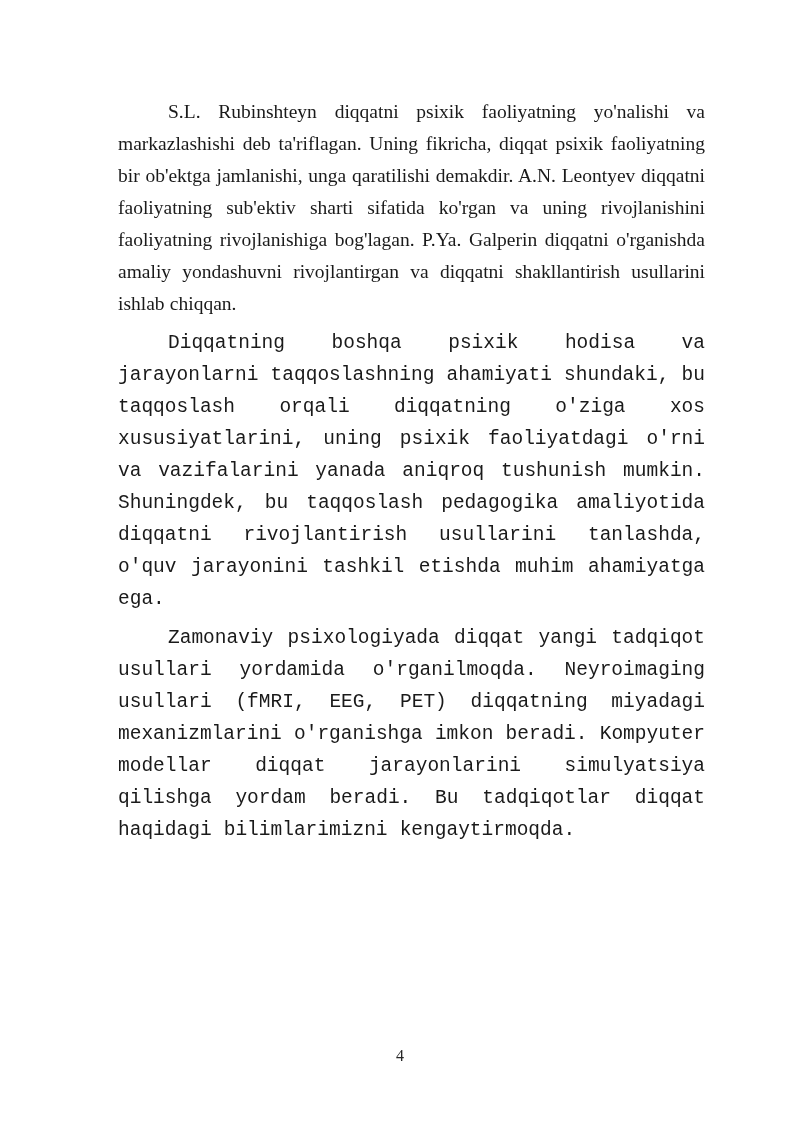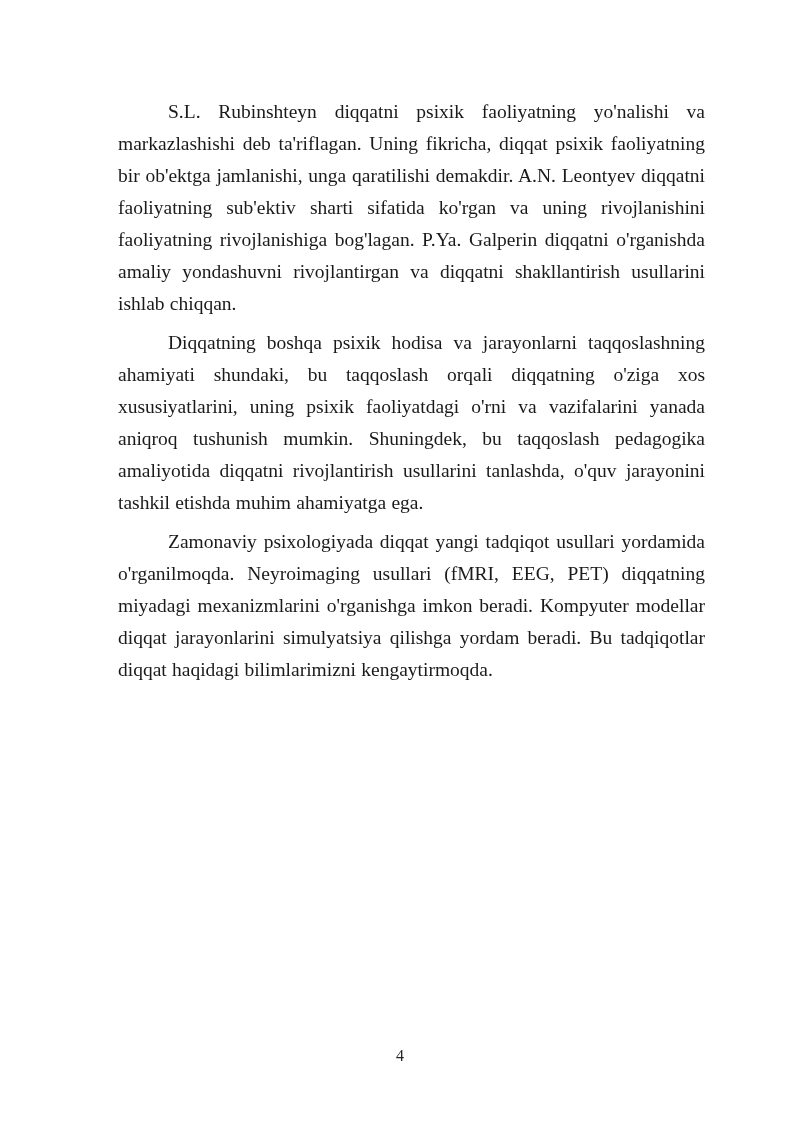--- a/index.html
+++ b/index.html
@@ -43,20 +43,21 @@
     text-indent: 50px;
     hyphens: none;
     -webkit-hyphens: none;
     word-spacing: 0.02em;
   }
 
   
 
   .para + .para {
     margin-top: 7px;
+    font-family: Liberation Mono, monospace;
   }
 
   .page-number {
     position: absolute;
     left: 0;
     top: 1038px;
     width: 800px;
     text-align: center;
     font-size: 16px;
     line-height: 20px;

